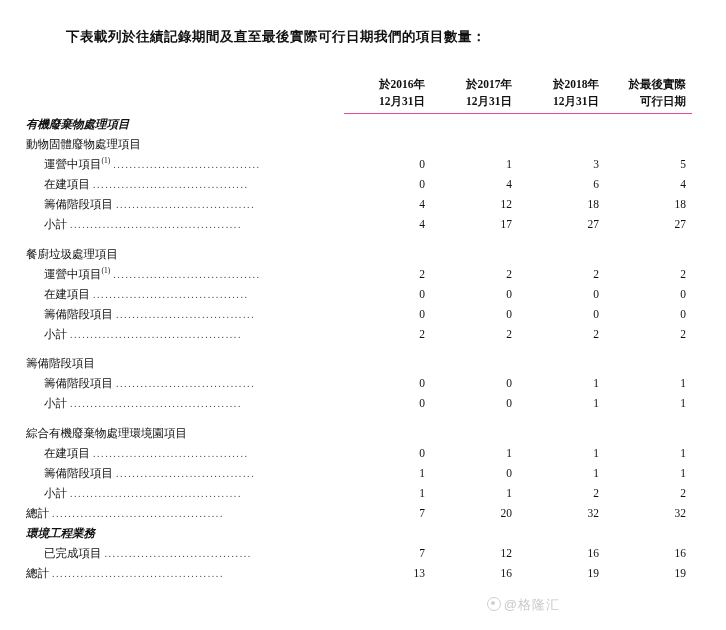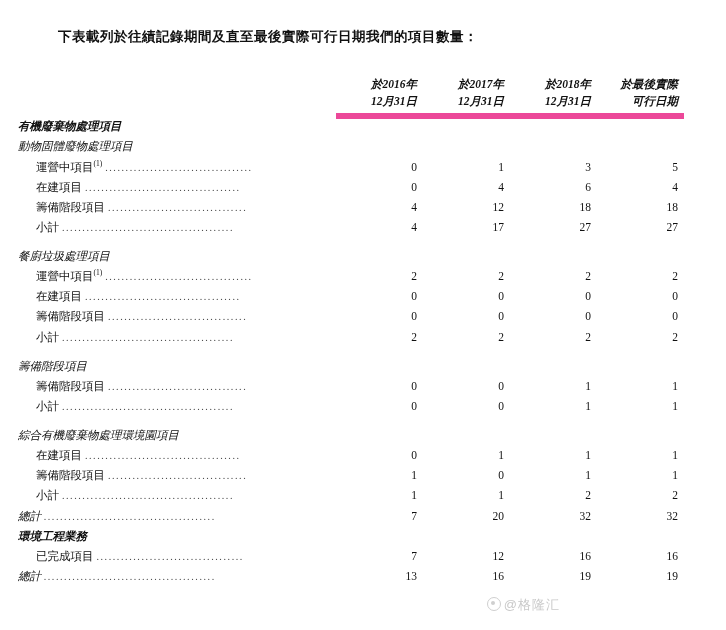--- a/index.html
+++ b/index.html
@@ -13,21 +13,21 @@
     font-family: "Liberation Serif", "DejaVu Serif", serif;
     color: #1a1a1a;
     position: relative;
     overflow: hidden;
   }
   .page {
     position: relative;
     width: 584px;
     height: 630px;
     box-sizing: border-box;
-    padding: 22px 30px 0 18px;
+    padding: 22px 30px 0 26px;
   }
   .intro {
     font-size: 13.5px;
     font-weight: bold;
     letter-spacing: 0.5px;
     margin: 6px 0 0 40px;
     color: #111;
   }
   table.data {
     width: 666px;
@@ -38,23 +38,22 @@
   }
   table.data col.lbl { width: 318px; }
   table.data col.num { width: 87px; }
   th.colhead {
     font-size: 11.5px;
     font-weight: bold;
     text-align: right;
     vertical-align: bottom;
     padding: 0 6px 4px 0;
     line-height: 1.45;
-    border-bottom: 6px solid #ec4899;
+    border-bottom: 1px solid #ec4899;
     color: #111;
-    font-style: italic;
   }
   th.spacer {
     border-bottom: none;
   }
   td {
     padding: 0;
     vertical-align: bottom;
   }
   tr.rowgap td { height: 9px; }
   td.label {
@@ -66,21 +65,21 @@
   }
   td.num {
     font-size: 11.5px;
     text-align: right;
     padding-right: 6px;
     line-height: 1.75;
     color: #111;
     font-family: "Liberation Serif", serif;
   }
   .lvl0 { padding-left: 0px; font-weight: bold; font-style: italic; margin-left: 26px; }
-  .lvl1 { padding-left: 0px; font-style: italic; }
+  .lvl1 { padding-left: 0px; }
   .lvl2 { padding-left: 18px; }
   .leaderwrap {
     display: inline;
   }
   .dots {
     color: #444;
     letter-spacing: 1.6px;
     font-size: 10px;
   }
   .sup {

